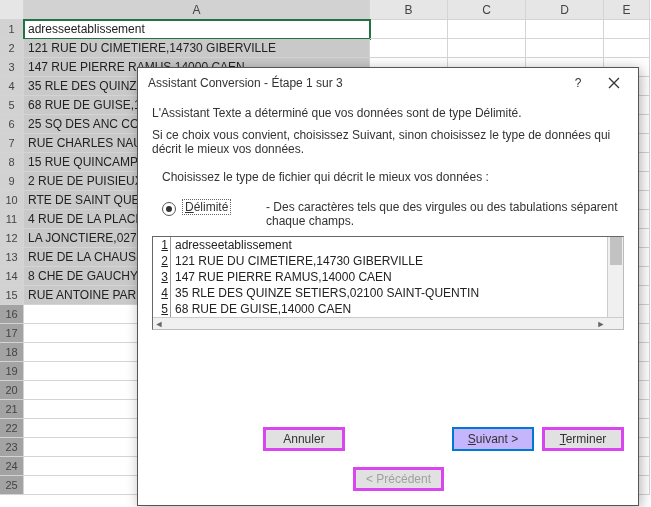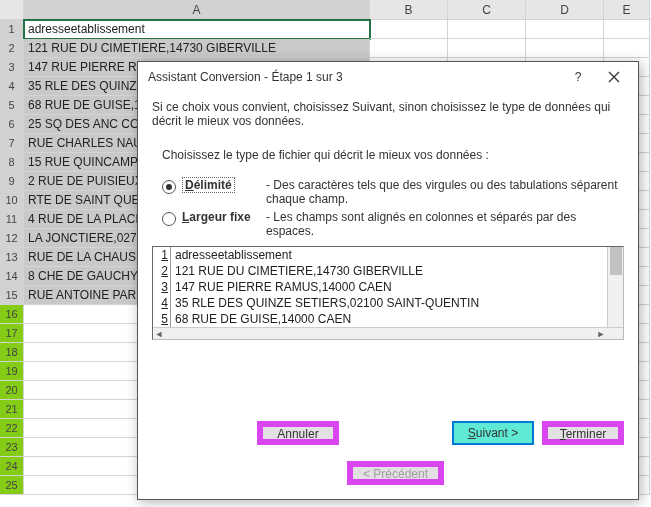--- a/index.html
+++ b/index.html
@@ -8,63 +8,63 @@
 
 .sheet { position: absolute; top: 0; left: 0; width: 651px; height: 507px; background: #fff; }
 .colhdrs { display: flex; height: 20px; border-bottom: 1px solid #d4d4d4; }
 .corner { width: 24px; background: #e6e6e6; border-right: 1px solid #d4d4d4; }
 .colhdr { background: #e6e6e6; border-right: 1px solid #d4d4d4; text-align: center; line-height: 20px; color: #444; }
 .colA { width: 346px; background: #d2d2d2; }
 .colB, .colC, .colD { width: 78px; }
 .colE { width: 46px; }
 .rows { }
 .row { display: flex; height: 19px; }
-.rowhdr { width: 24px; background: #84cc16; border-right: 1px solid #d4d4d4; border-bottom: 1px solid #d4d4d4; text-align: center; line-height: 19px; color: #444; font-size: 11px; }
+.rowhdr { width: 24px; background: #a3a3a3; border-right: 1px solid #d4d4d4; border-bottom: 1px solid #d4d4d4; text-align: center; line-height: 19px; color: #444; font-size: 11px; }
 .rowhdr.sel { background: #d2d2d2; }
 .cell { border-right: 1px solid #d4d4d4; border-bottom: 1px solid #d4d4d4; padding: 0 4px; line-height: 19px; white-space: nowrap; overflow: hidden; color: #222; }
 .cA { width: 346px; }
 .cA.sel { background: #c9c9c9; }
 .cA.active { background: #fff; outline: 2px solid #217346; outline-offset: -1px; }
 .cB, .cC, .cD { width: 78px; }
 .cE { width: 46px; }
 
 
-.dialog { position: absolute; top: 61px; left: 137px; width: 502px; height: 439px; background: #fff; border: 1px solid #555; box-shadow: 2px 2px 12px rgba(0,0,0,0.3); display: flex; flex-direction: column; }
+.dialog { position: absolute; top: 67px; left: 137px; width: 502px; height: 439px; background: #fff; border: 1px solid #555; box-shadow: 2px 2px 12px rgba(0,0,0,0.3); display: flex; flex-direction: column; }
 .titlebar { display: flex; align-items: center; height: 30px; padding: 0 6px 0 10px; }
 .title { flex: 1; font-size: 12px; color: #333; }
 .tbtn { width: 36px; height: 26px; display: flex; align-items: center; justify-content: center; color: #333; }
 .tbtn svg { width: 12px; height: 12px; }
 .body { padding: 8px 14px 10px 14px; flex: 1; display: flex; flex-direction: column; color: #333; }
 .p1 { margin-bottom: 8px; }
-.p2 { margin-bottom: 20px; }
+.p2 { margin-bottom: 14px; }
 .legend { margin-bottom: 6px; }
 .opts { padding-left: 10px; margin-bottom: 4px; }
 .intro { margin-bottom: 16px; }
 .optrow { display: flex; align-items: flex-start; margin: 4px 0; }
 .radio { width: 14px; height: 14px; border: 1px solid #555; border-radius: 50%; margin: 2px 6px 0 0; display: flex; align-items: center; justify-content: center; }
 .radio.on::after { content: ""; width: 6px; height: 6px; background: #333; border-radius: 50%; }
-.optlabel { width: 84px; font-weight: bold; }
+.optlabel { width: 84px; }
 .optlabel .u { text-decoration: underline; }
 .optlabel .dashed { border: 1px dotted #666; padding: 0 2px; }
 .optdesc { flex: 1; color: #333; }
 .previewlabel { margin-top: 40px; margin-bottom: 8px; }
 .preview { border: 1px inset #bbb; background: #fff; height: 94px; position: relative; font-family: "Courier New", monospace; font-size: 12px; overflow: hidden; }
 .pline { display: flex; height: 16px; line-height: 16px; }
 .pnum { width: 18px; text-align: right; padding-right: 2px; border-right: 1px solid #999; color: #222; text-decoration: underline; }
 .ptxt { padding-left: 4px; white-space: pre; color: #222; }
 .vscroll { position: absolute; right: 0; top: 0; bottom: 12px; width: 16px; background: #f0f0f0; border-left: 1px solid #ccc; }
 .vthumb { position: absolute; top: 0; left: 2px; width: 12px; height: 28px; background: #c2c2c2; }
 .hscroll { position: absolute; left: 0; right: 0; bottom: 0; height: 12px; background: #f0f0f0; border-top: 1px solid #ccc; }
 .harrow { position: absolute; top: 0; width: 12px; height: 12px; display: flex; align-items: center; justify-content: center; color: #666; font-size: 9px; }
 .hleft { left: 0; }
 .hright { right: 16px; }
 .footer { display: flex; justify-content: flex-end; gap: 8px; padding: 10px 14px 14px 0; }
-.btn { min-width: 82px; height: 24px; border: 6px solid #d946ef; background: #e1e1e1; font-size: 12px; padding: 0 10px; color: #333; }
+.btn { min-width: 82px; height: 24px; border: 3px solid #d946ef; background: #e1e1e1; font-size: 12px; padding: 0 10px; color: #333; }
 .btn.disabled { color: #a0a0a0; margin-top: 40px; }
-.btn.primary { border: 2px solid #0078d7; background: #5eead4; }
+.btn.primary { border: 2px solid #0078d7; background: #c4b5fd; }
 .btn .u { text-decoration: underline; }
 </style>
 </head>
 <body>
 
 <div class="sheet">
   <div class="colhdrs">
     <div class="corner"></div>
     <div class="colhdr colA">A</div>
     <div class="colhdr colB">B</div>
@@ -282,32 +282,28 @@
     <div class="tbtn">
         <span>?</span>
       </div>
     <div class="tbtn">
       <svg viewBox="0 0 12 12">
           <path d="M1 1 L11 11 M11 1 L1 11" stroke="#333" stroke-width="1.3" fill="none"></path>
         </svg>
     </div>
   </div>
   <div class="body">
+    <div class="p1">L'Assistant Texte a déterminé que vos données sont de type Délimité.</div>
     <div class="p2">Si ce choix vous convient, choisissez Suivant, sinon choisissez le type de données qui décrit le mieux vos données.</div>
     <div class="opts">
       <div class="intro">Choisissez le type de fichier qui décrit le mieux vos données :</div>
       <div class="optrow">
         <div class="radio on"></div>
         <div class="optlabel"><span class="dashed"><span class="u">D</span><span>élimité</span></span></div>
-        <div class="optdesc">- Des caractères tels que des virgules ou des tabulations séparent chaque champ.</div>
-      </div>
-      <div class="optrow">
-        <div class="radio"></div>
-        <div class="optlabel"><span class="u">L</span><span>argeur fixe</span></div>
-        <div class="optdesc">- Les champs sont alignés en colonnes et séparés par des espaces.</div>
+        <div class="optdesc">- Des caractères tels que des virgules ou des tabulations séparent chaque champs.</div>
       </div>
     </div>
     <div class="preview">
       <div id="plines">
           <div class="pline">
             <div class="pnum">1</div>
             <div class="ptxt">adresseetablissement</div>
           </div>
           <div class="pline">
             <div class="pnum">2</div>

